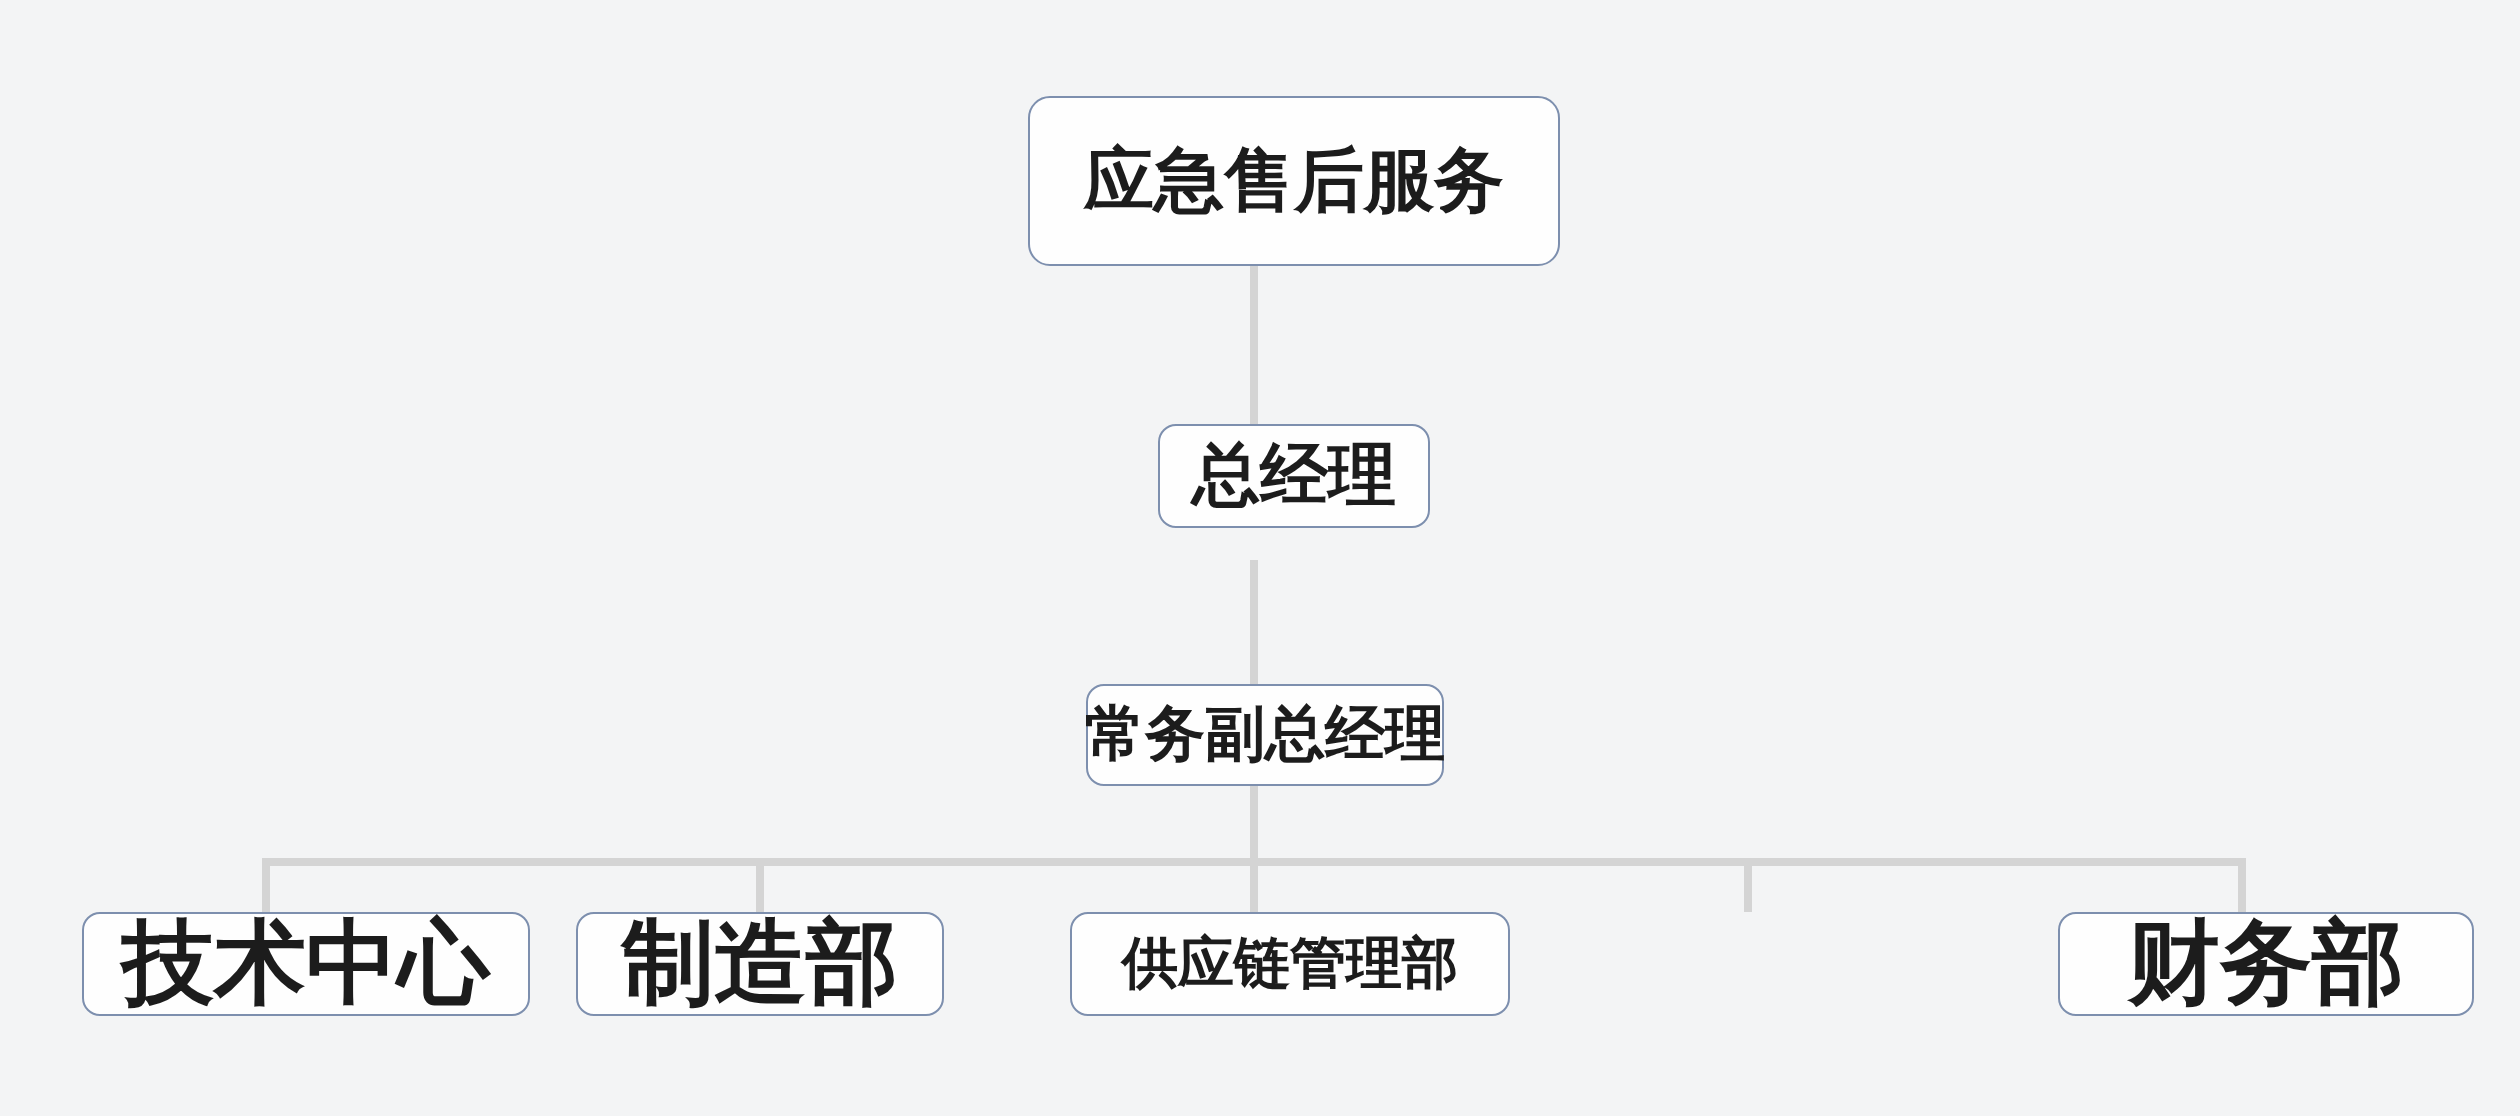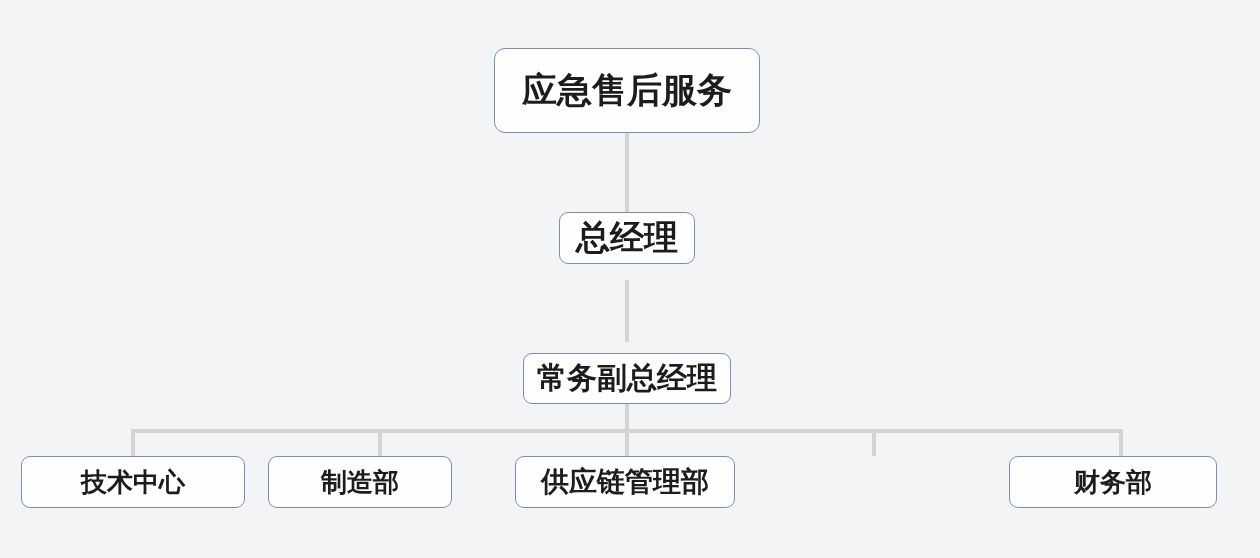--- a/index.html
+++ b/index.html
@@ -23,33 +23,34 @@
     position: absolute;
     box-sizing: border-box;
     background: var(--box-fill);
     border: 1.5px solid var(--box-border);
     border-radius: 9px;
     display: flex;
     align-items: center;
     justify-content: center;
     color: var(--text);
     font-weight: 700;
+    margin-left: 20px;
   }
   .node .label { white-space: nowrap; }
 
   .connector { position: absolute; background: var(--connector); }
 
   
   #node-root { left: 494px; top: 48px; width: 266px; height: 85px; border-radius: 11px; font-size: 35px; }
   
   #node-gm   { left: 559px; top: 212px; width: 136px; height: 52px; font-size: 34px; }
   
-  #node-dgm  { left: 523px; top: 353px; width: 208px; height: 51px; font-size: 30px; }
+  #node-dgm  { left: 523px; top: 342px; width: 179px; height: 51px; font-size: 30px; }
   
-  .dept { top: 456px; height: 52px; font-size: 26px; }
+  .dept { top: 456px; height: 52px; font-size: 46px; }
   #node-dept-0 { left: 21px;   width: 224px; }
   #node-dept-1 { left: 268px;  width: 184px; }
   #node-dept-2 { left: 515px;  width: 220px; font-size: 28px; }
   #node-dept-3 { left: 762px;  width: 224px; }
   #node-dept-4 { left: 1009px; width: 208px; }
 
   
   #conn-root-gm  { left: 625px; top: 133px; width: 4px; height: 79px; }
   #conn-gm-dgm   { left: 625px; top: 280px; width: 4px; height: 62px; }
   #conn-dgm-bus  { left: 625px; top: 393px; width: 4px; height: 63px; }

